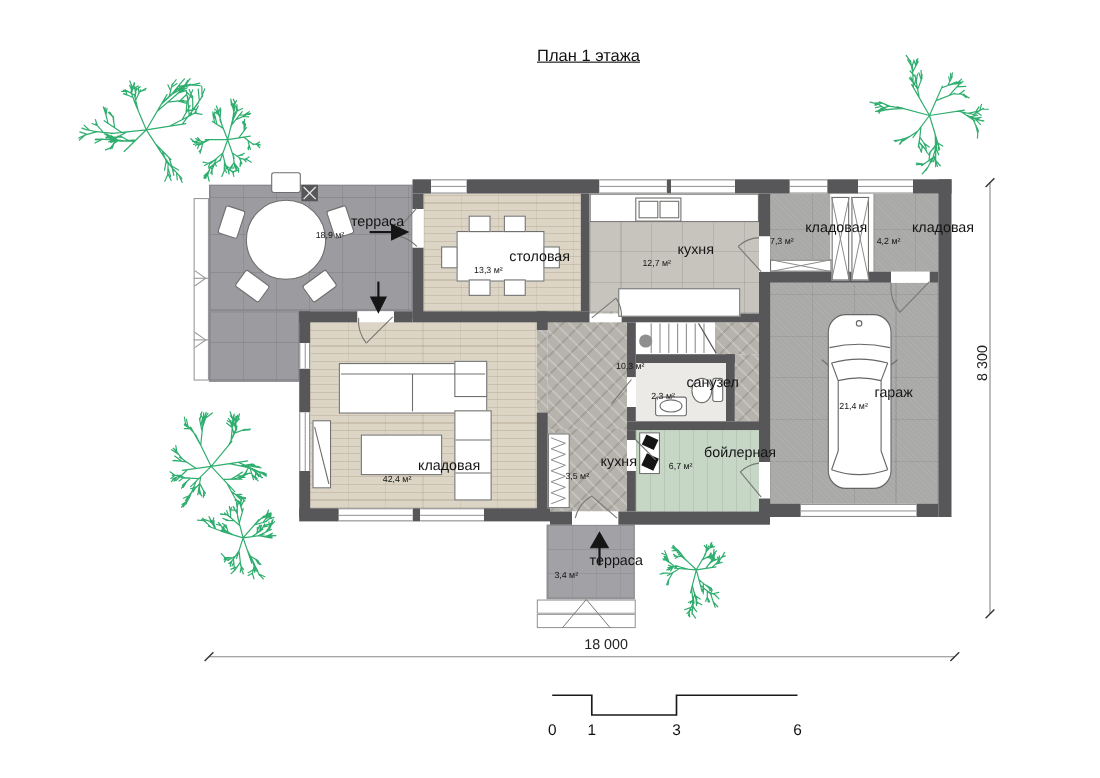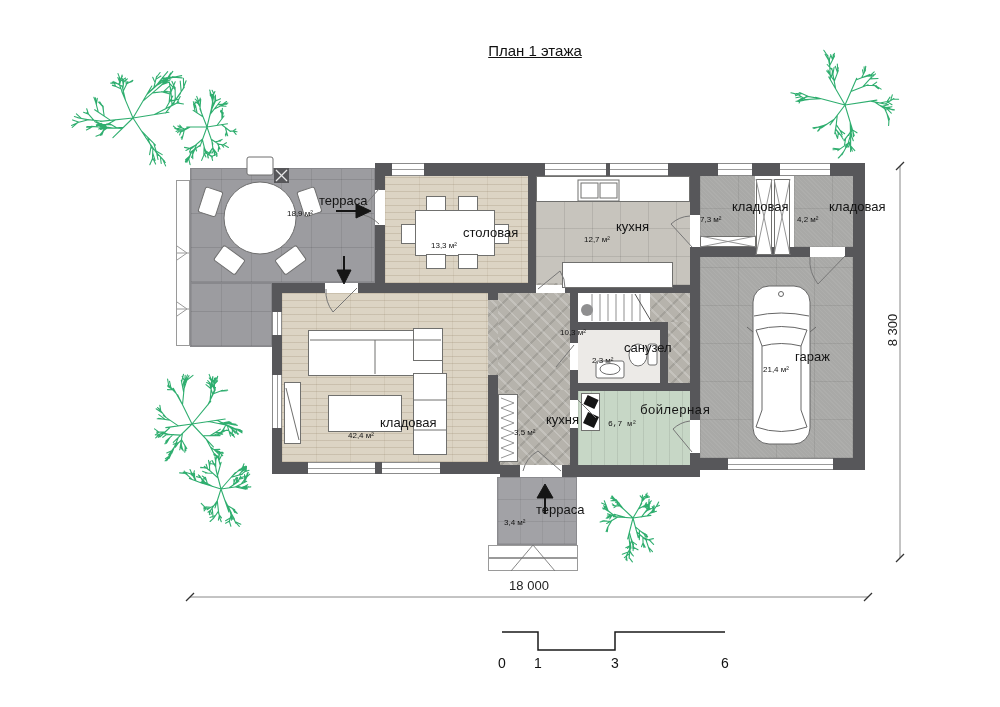--- a/index.html
+++ b/index.html
@@ -343,30 +343,30 @@
     <div class="rarea">10,3 м²</div>
   </div>
   <div class="rlabel" style="left:592px;top:341px;">
     <div class="rname">санузел</div>
     <div class="rarea">2,3 м²</div>
   </div>
   <div class="rlabel" style="left:514px;top:413px;">
     <div class="rname">кухня</div>
     <div class="rarea">3,5 м²</div>
   </div>
-  <div class="rlabel" style="left:608px;top:404px;font-family:Liberation Mono, monospace;">
+  <div class="rlabel" style="left:608px;top:404px;">
     <div class="rname">бойлерная</div>
     <div class="rarea">6,7 м²</div>
   </div>
   <div class="rlabel" style="left:504px;top:503px;">
     <div class="rname">терраса</div>
     <div class="rarea">3,4 м²</div>
   </div>
 
-  <div class="dim" style="left:469px;top:578px;width:120px;text-align:center;">18 000</div>
+  <div class="dim" style="left:491px;top:578px;width:120px;text-align:center;">18 000</div>
   <div class="dim" style="left:863px;top:322px;width:60px;height:16px;text-align:center;transform:rotate(-90deg);">8 300</div>
 
   <div class="scale-num" style="left:495px;top:655px;">0</div>
   <div class="scale-num" style="left:531px;top:655px;">1</div>
   <div class="scale-num" style="left:608px;top:655px;">3</div>
   <div class="scale-num" style="left:718px;top:655px;">6</div>
 
 </div>
 
 </body></html>

